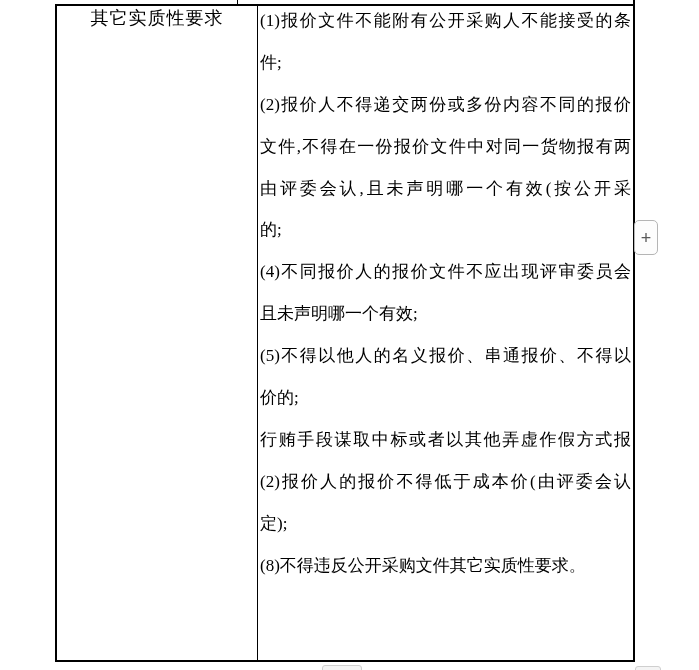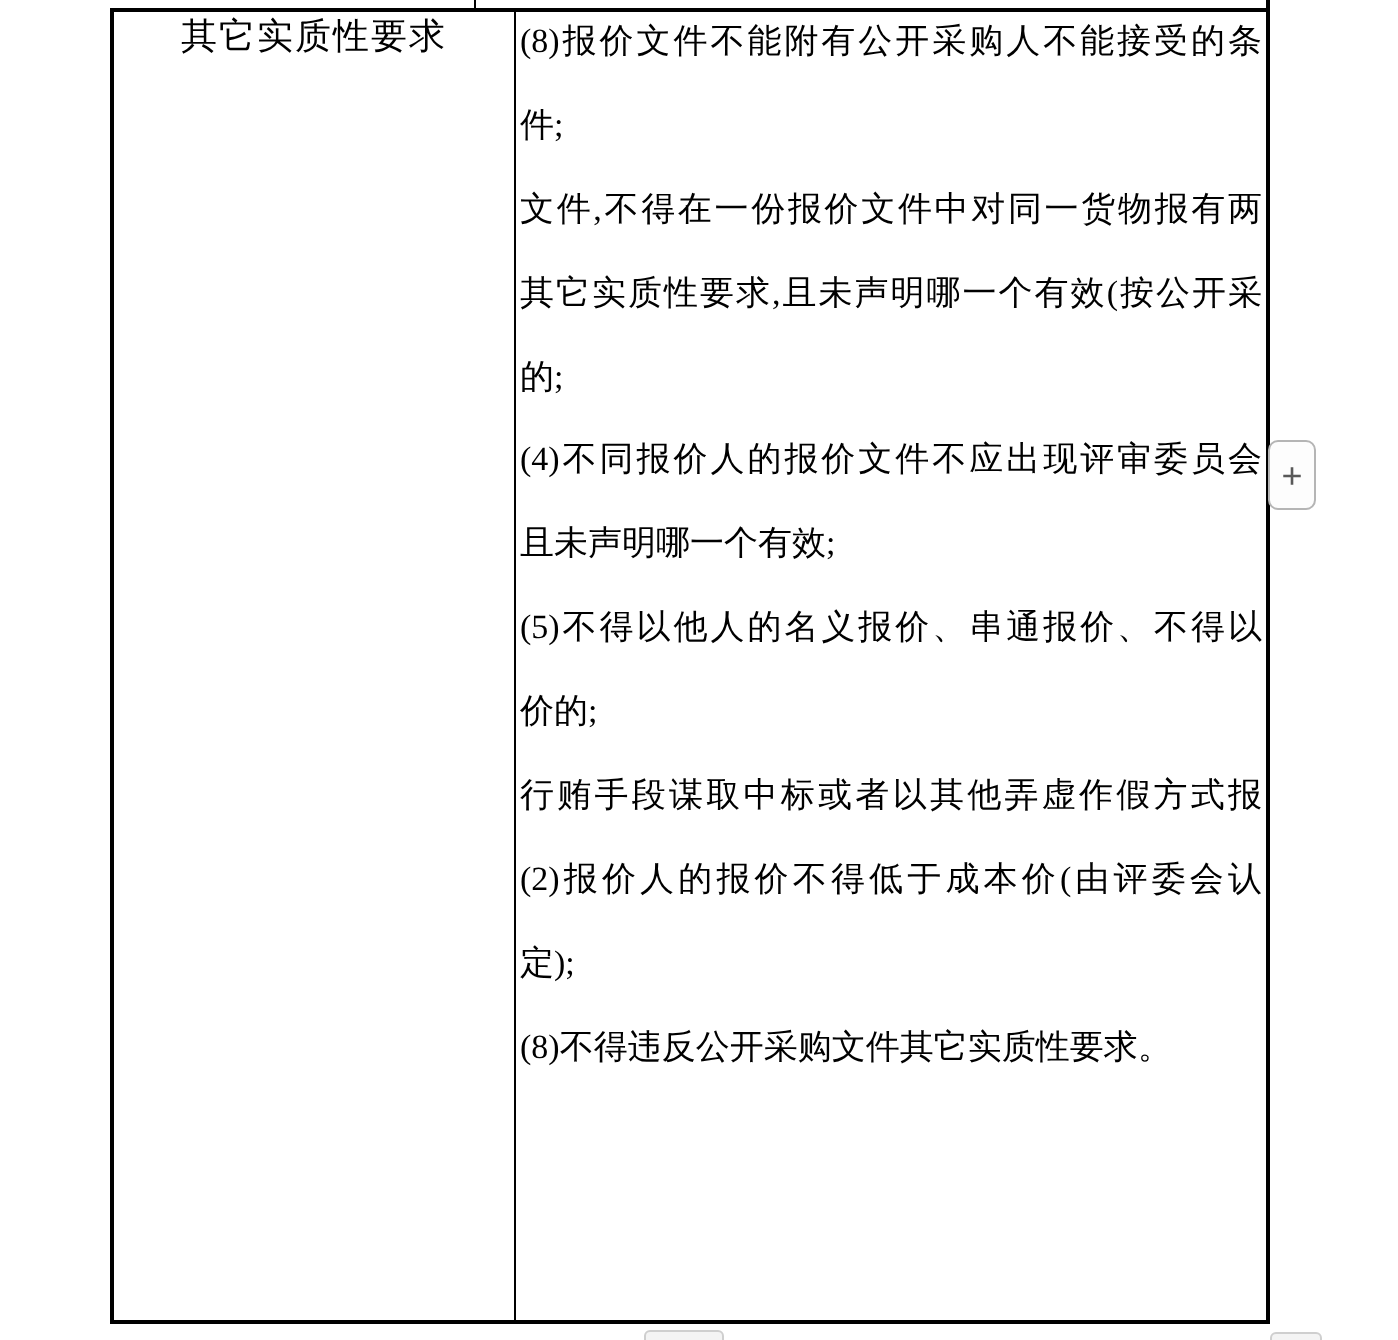--- a/index.html
+++ b/index.html
@@ -104,24 +104,25 @@
 <body>
 
 <div class="page">
 
   <div class="row-table">
     <div class="cell-left">
       <span class="hdr">其它实质性要求</span>
     </div>
     <div class="cell-right">
       <div class="lines">
-          <div class="line just">(8)报价文件不能附有公开采购人不能接受的条</div>
+          <div class="line just">(1)报价文件不能附有公开采购人不能接受的条</div>
           <div class="line">件;</div>
+          <div class="line just">(2)报价人不得递交两份或多份内容不同的报价</div>
           <div class="line just">文件,不得在一份报价文件中对同一货物报有两</div>
-          <div class="line just">其它实质性要求,且未声明哪一个有效(按公开采</div>
+          <div class="line just">由评委会认,且未声明哪一个有效(按公开采</div>
           <div class="line">的;</div>
           <div class="line just">(4)不同报价人的报价文件不应出现评审委员会</div>
           <div class="line">且未声明哪一个有效;</div>
           <div class="line just">(5)不得以他人的名义报价、串通报价、不得以</div>
           <div class="line">价的;</div>
           <div class="line just">行贿手段谋取中标或者以其他弄虚作假方式报</div>
           <div class="line just">(2)报价人的报价不得低于成本价(由评委会认</div>
           <div class="line">定);</div>
           <div class="line">(8)不得违反公开采购文件其它实质性要求。</div>
         </div>

